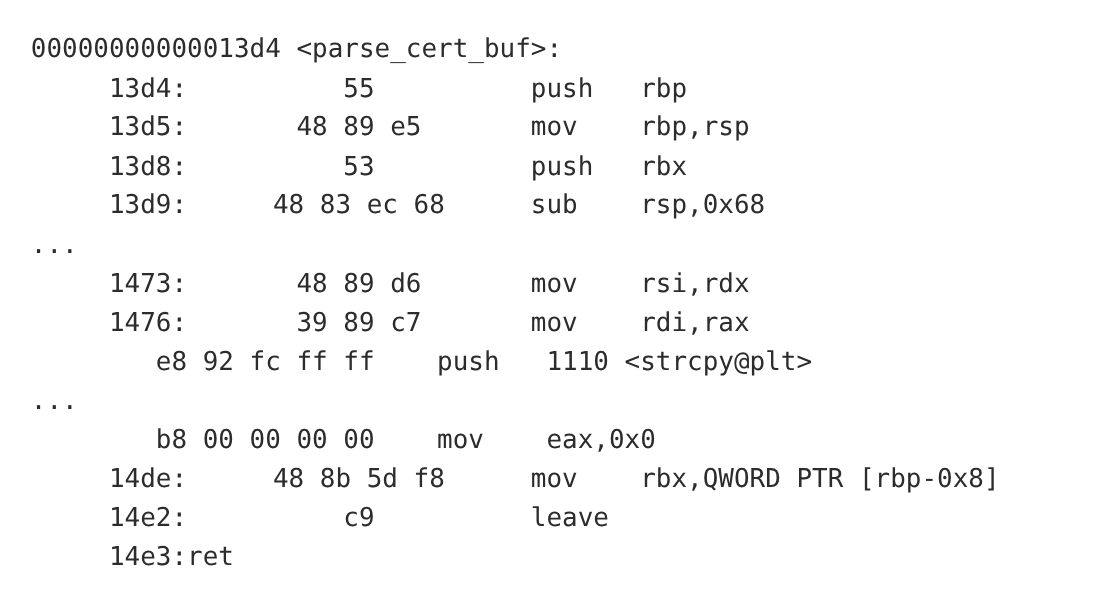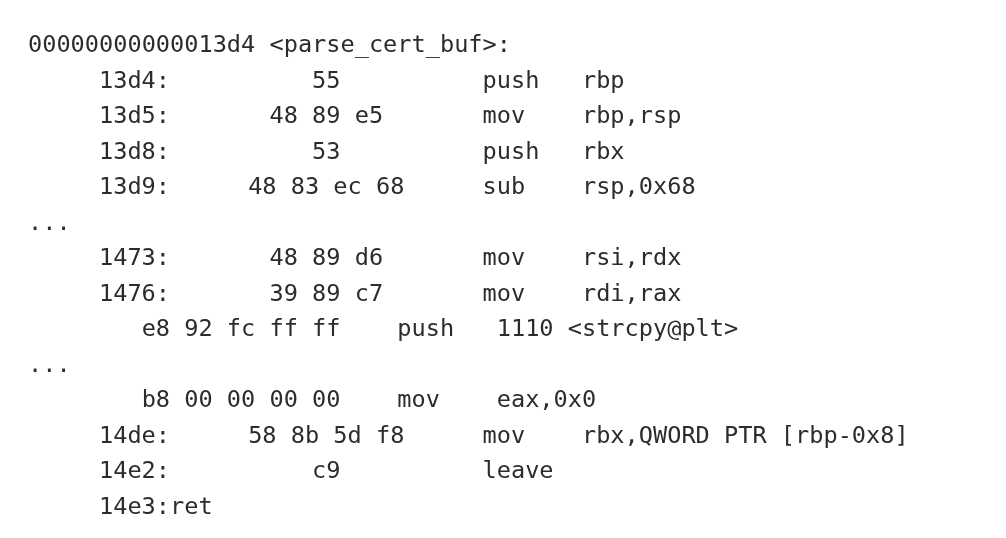--- a/index.html
+++ b/index.html
@@ -50,19 +50,19 @@
   <div class="row"><span class="col-indent"></span><span class="col-addr">1473:</span><span class="col-bytes">48 89 d6</span><span class="col-mnemonic">mov</span><span class="col-operands">rsi,rdx</span></div>
 
   <div class="row"><span class="col-indent"></span><span class="col-addr">1476:</span><span class="col-bytes">39 89 c7</span><span class="col-mnemonic">mov</span><span class="col-operands">rdi,rax</span></div>
 
   <div class="row"><span class="col-indent"></span><span class="col-bytes">e8 92 fc ff ff</span><span class="col-mnemonic">push</span><span class="col-operands">1110 &lt;strcpy@plt&gt;</span></div>
 
   <div class="row">...</div>
 
   <div class="row"><span class="col-indent"></span><span class="col-bytes">b8 00 00 00 00</span><span class="col-mnemonic">mov</span><span class="col-operands">eax,0x0</span></div>
 
-  <div class="row"><span class="col-indent"></span><span class="col-addr">14de:</span><span class="col-bytes">58 8b 5d f8</span><span class="col-mnemonic">mov</span><span class="col-operands">rbx,QWORD PTR [rbp-0x8]</span></div>
+  <div class="row"><span class="col-indent"></span><span class="col-addr">14de:</span><span class="col-bytes">48 8b 5d f8</span><span class="col-mnemonic">mov</span><span class="col-operands">rbx,QWORD PTR [rbp-0x8]</span></div>
 
   <div class="row"><span class="col-indent"></span><span class="col-addr">14e2:</span><span class="col-bytes">c9</span><span class="col-mnemonic">leave</span><span class="col-operands"></span></div>
 
   <div class="row"><span class="col-indent"></span><span class="col-addr">14e3:</span><span class="col-mnemonic">ret</span><span class="col-operands"></span></div>
 
 </div>
 
 </body></html>

